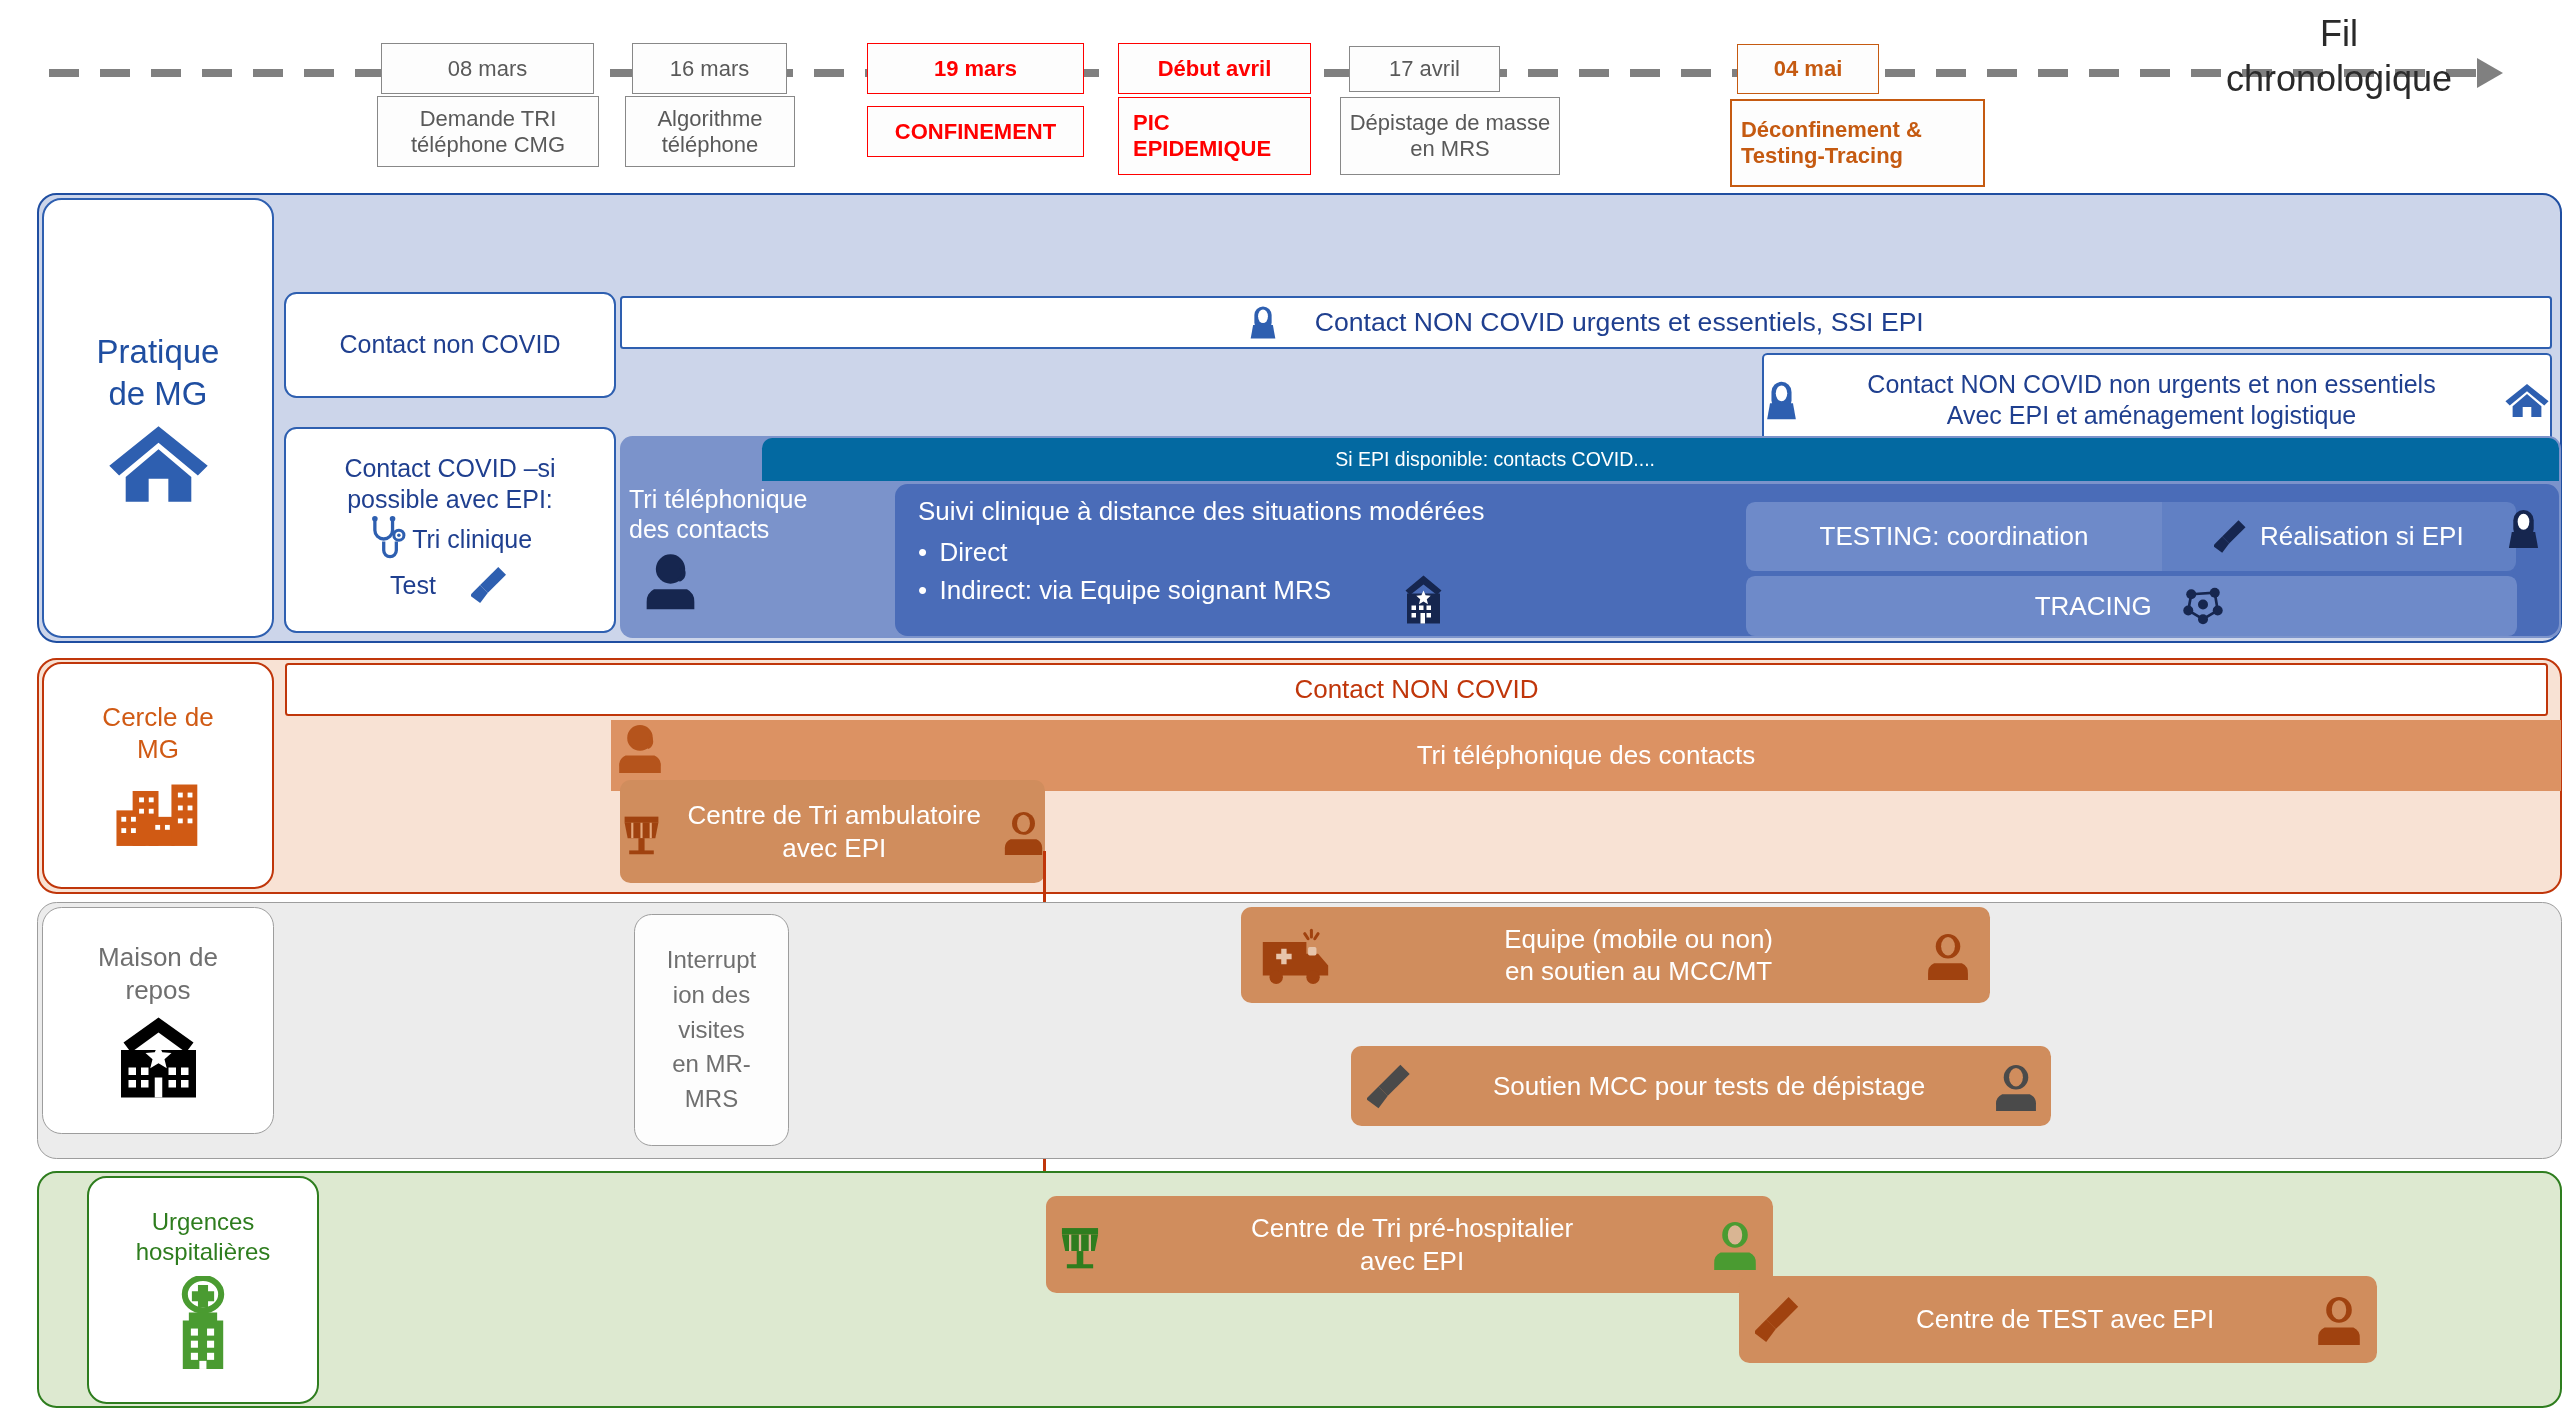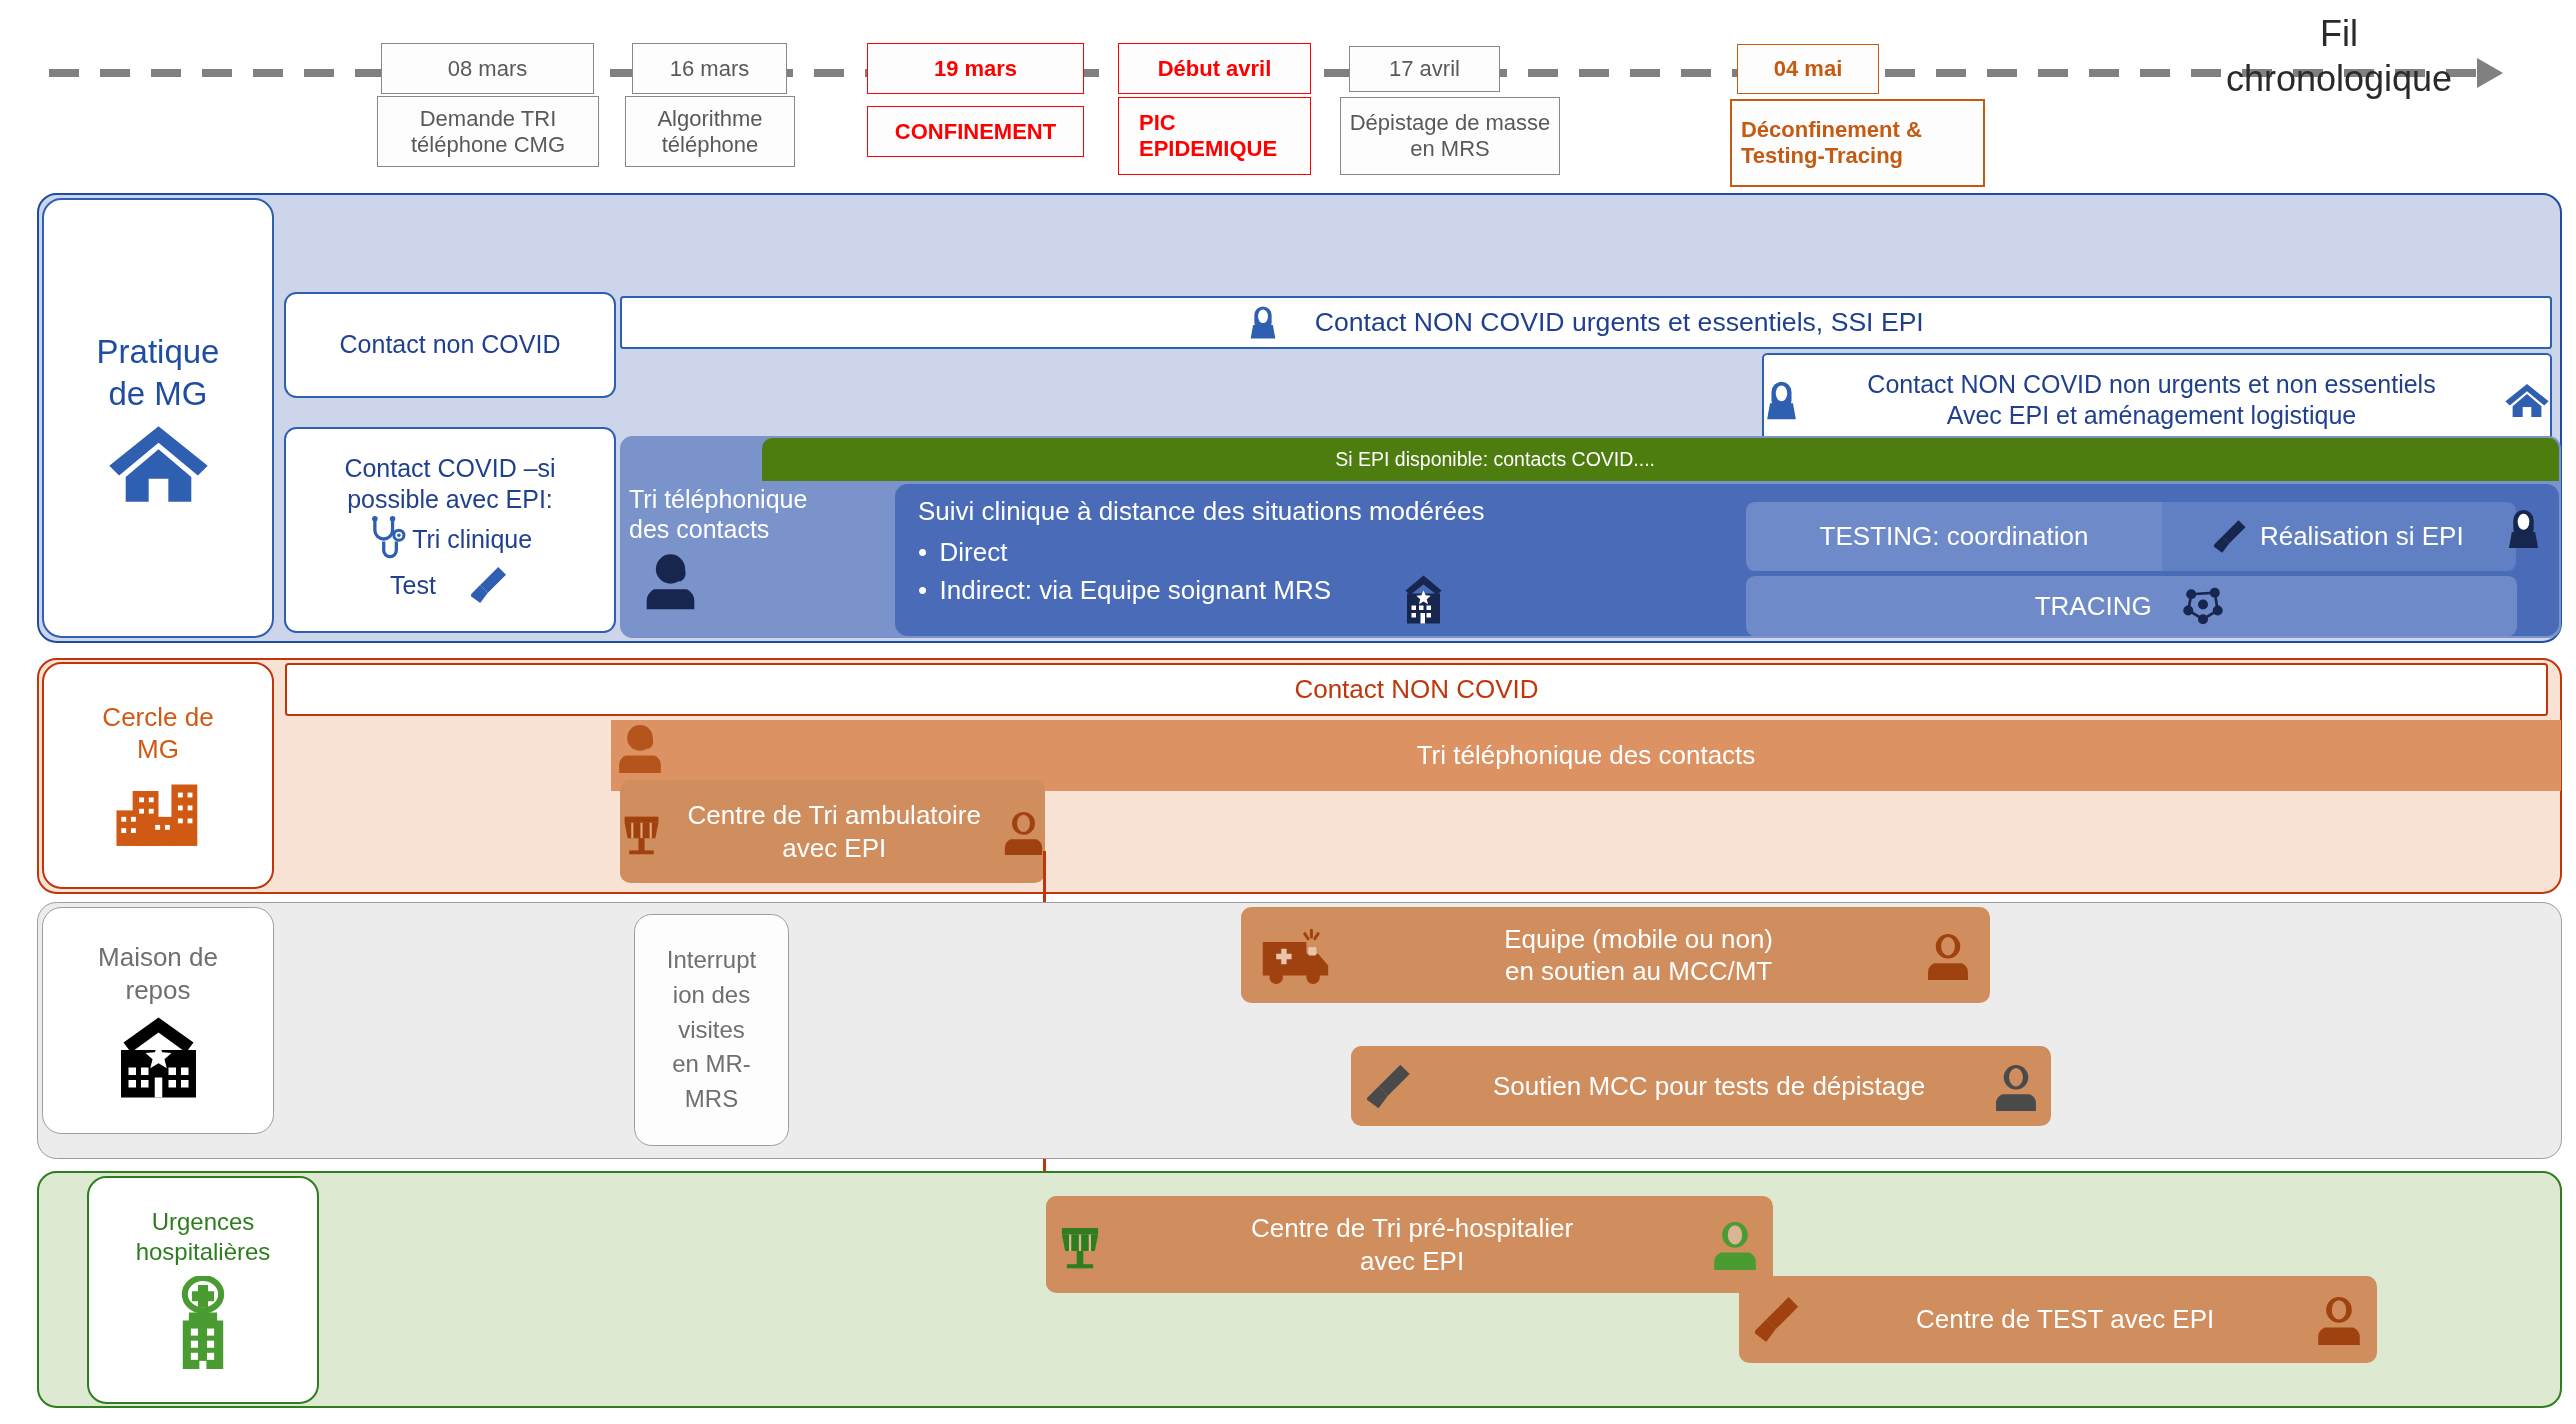--- a/index.html
+++ b/index.html
@@ -77,21 +77,21 @@
   
   .chip {
     position:absolute; display:flex; align-items:center;
     border-radius:12.4px; line-height:1.25;
   }
   .chip-ctr { justify-content:center; text-align:center; }
 
   
   .b-outline { background:#ffffff; border:2.2px solid #2e5fb0; color:#1f3f8f; }
   .b-mid  { background:#7b93cb; color:#ffffff; }
-  .b-mid2 { background:#4d7c0f; color:#ffffff; }
+  .b-mid2 { background:#0369a1; color:#ffffff; }
   .b-deep { background:#4a6cb8; color:#ffffff; }
 
   
   .o-outline { background:#ffffff; border:2.2px solid #c0360a; color:#c0360a; }
   .o-mid { background:#dc9263; color:#ffffff; }
   .o-deep{ background:#d08d5d; color:#ffffff; }
 
   .sep-line { position:absolute; background:#c0360a; width:2.7px; }
 
   
@@ -114,21 +114,21 @@
   <div class="ms-label abs" style="left:625px;top:96px;width:170px;height:71px;">Algorithme téléphone</div>
 </div>
 
 <div class="milestone ms-red">
   <div class="ms-date abs" style="left:867px;top:43px;width:217px;height:51px;">19 mars</div>
   <div class="ms-label abs" style="left:867px;top:106px;width:217px;height:51px;">CONFINEMENT</div>
 </div>
 
 <div class="milestone ms-red">
   <div class="ms-date abs" style="left:1118px;top:43px;width:193px;height:51px;">Début avril</div>
-  <div class="ms-label abs" style="left:1118px;top:97px;width:193px;height:78px;text-align:left;justify-content:flex-start;padding-left:20px;">PIC EPIDEMIQUE</div>
+  <div class="ms-label abs" style="left:1118px;top:97px;width:193px;height:78px;text-align:left;justify-content:flex-start;padding-left:14px;">PIC EPIDEMIQUE</div>
 </div>
 
 <div class="milestone">
   <div class="ms-date abs" style="left:1349px;top:46px;width:151px;height:46px;">17 avril</div>
   <div class="ms-label abs" style="left:1340px;top:97px;width:220px;height:78px;">Dépistage de masse en MRS</div>
 </div>
 
 <div class="milestone ms-dark">
   <div class="ms-date abs" style="left:1737px;top:44px;width:142px;height:50px;">04 mai</div>
   <div class="ms-label abs" style="left:1730px;top:99px;width:255px;height:88px;">Déconfinement &amp; Testing-Tracing</div>

